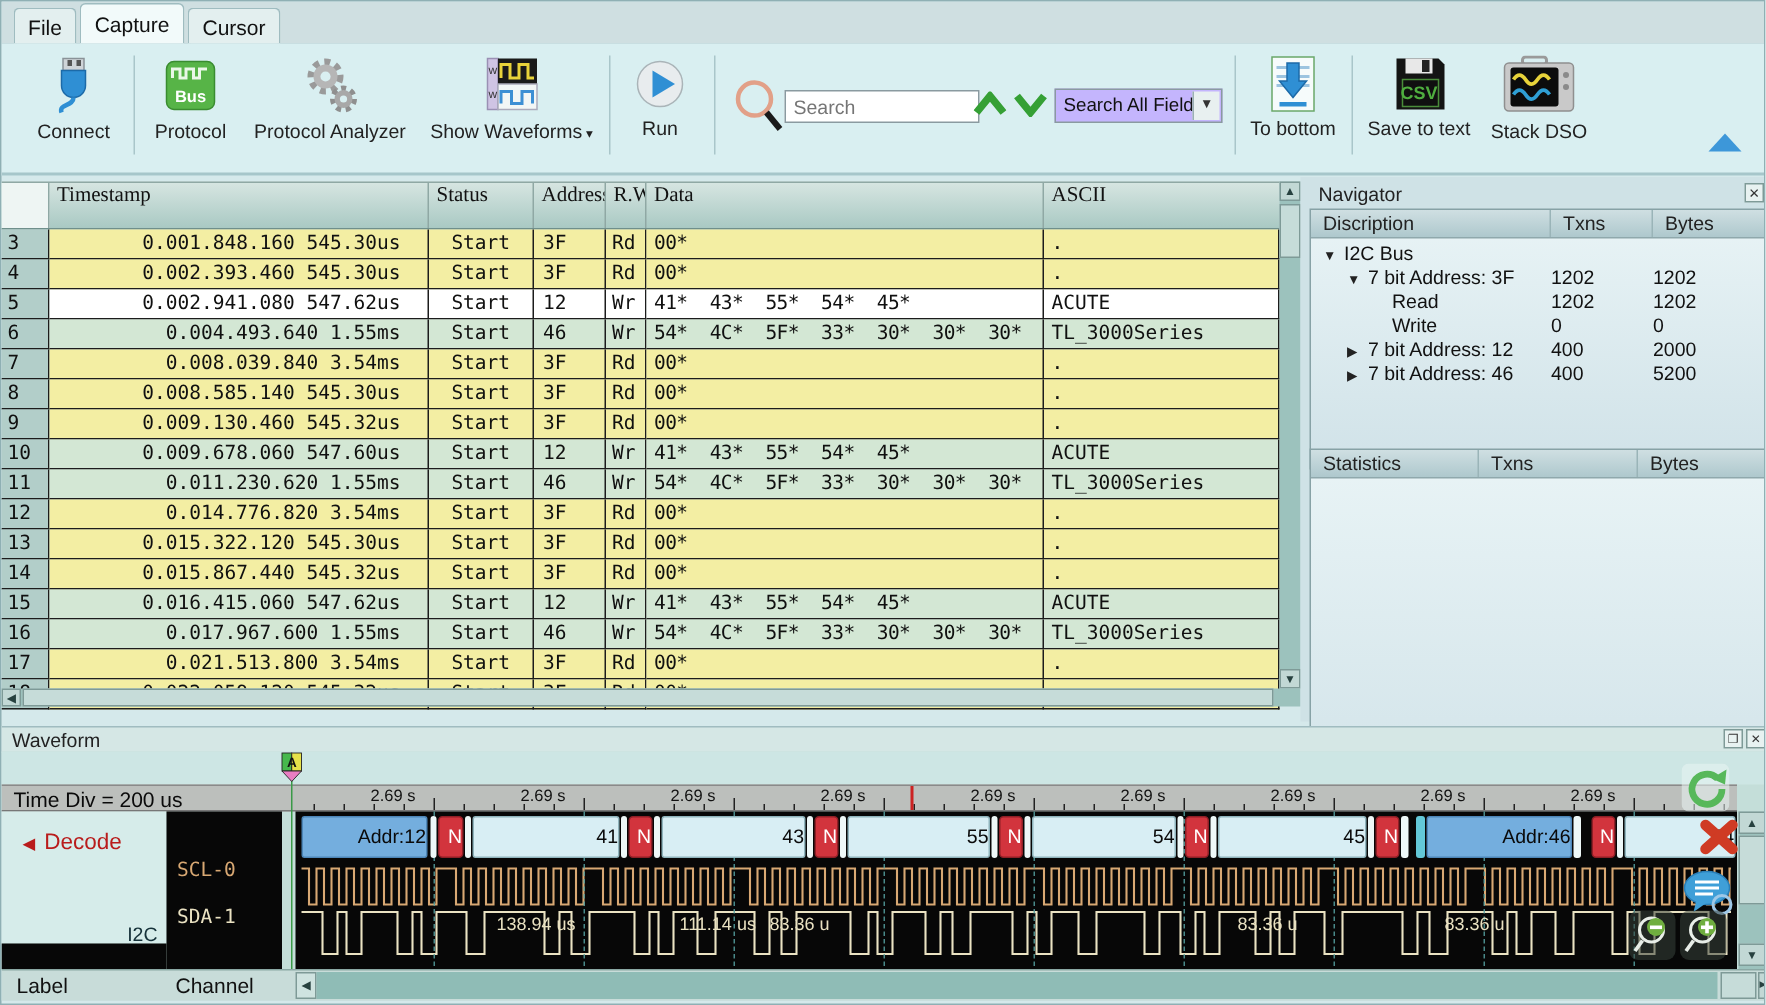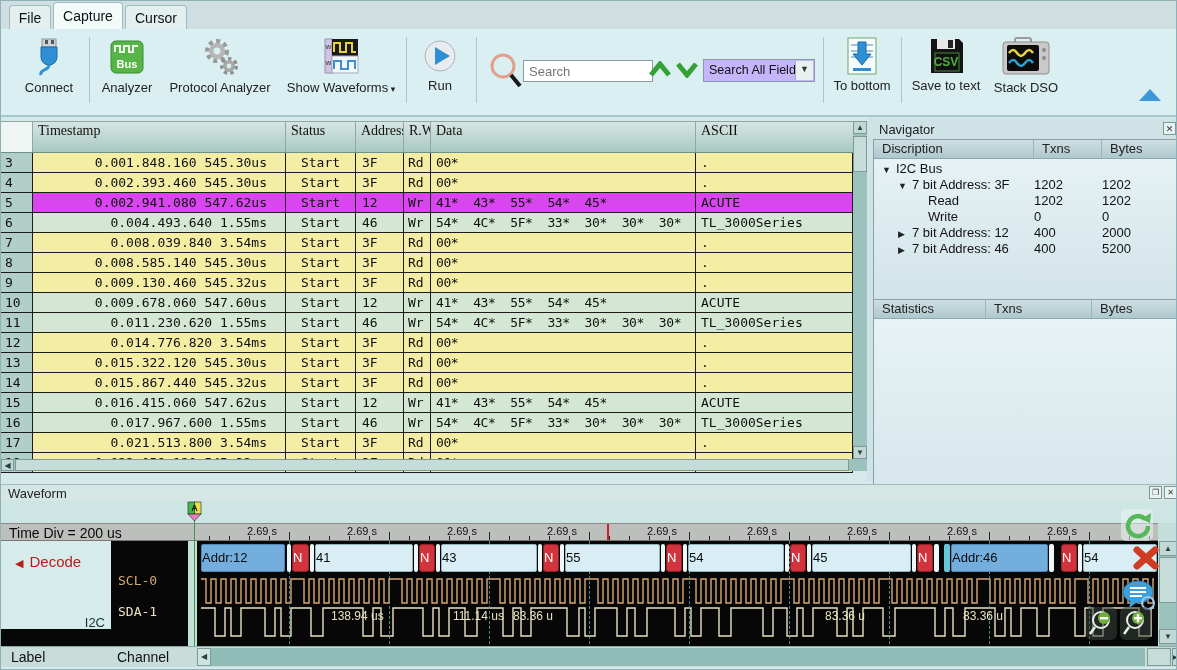--- a/index.html
+++ b/index.html
@@ -47,21 +47,21 @@
   .c-num{width:32px;background:#b2cec9;font-family:"Liberation Sans",sans-serif;font-size:12px;
          padding-left:4px;}
   .c-ts{width:253px;text-align:right;padding-right:18px;}
   .c-st{width:70px;text-align:center;}
   .c-ad{width:48px;padding-left:6px;}
   .c-rw{width:27px;padding-left:4px;}
   .c-da{width:265px;padding-left:5px;font-size:12px;letter-spacing:-0.4px;}
   .c-as{width:157px;padding-left:5px;}
   .row-yellow .cv{background:#f3eea3;}
   .row-green .cv{background:#d3e7d4;}
-  .row-selected .cv{background:#d946ef;}
+  .row-selected .cv{background:#ffffff;}
 
   
   .sb-track{position:absolute;background:#9cc2bd;}
   .sb-thumb{position:absolute;background:#c6dcd9;border:1px solid #7e9a97;box-sizing:border-box;}
   .sb-btn{position:absolute;background:#c2d8d5;border:1px solid #7e9a97;box-sizing:border-box;
           color:#27413f;text-align:center;font-size:8px;line-height:11px;}
 
   
   #rightpanel{position:absolute;left:866px;top:117px;width:311px;height:363px;background:#cfe2e6;}
   .ptitle{position:absolute;font-size:13px;color:#222;}
@@ -98,21 +98,21 @@
 
   #wf-labelpane{position:absolute;left:0;top:40px;width:110px;height:88px;background:#d6ecea;}
   #wf-labelpane-black{position:absolute;left:0;top:128px;width:110px;height:17px;background:#070707;}
   #decode-label{position:absolute;left:14px;top:12px;font-size:15px;color:#b91c1c;}
   #decode-label .tri{font-size:11px;margin-right:6px;}
   #bus-label{position:absolute;right:6px;top:74px;font-size:13px;color:#16323a;}
   #wf-chpane{position:absolute;left:110px;top:40px;width:77px;height:105px;background:#070707;}
   .chname{position:absolute;left:7px;font-family:"DejaVu Sans Mono",monospace;font-size:13px;}
   #wf-plot{position:absolute;left:196px;top:40px;width:961px;height:105px;background:#070707;}
   .dseg{position:absolute;top:43px;height:28px;box-sizing:border-box;font-size:13px;color:#0a0a0a;
-        text-align:left;line-height:26px;overflow:hidden;border-radius:2px;}
+        text-align:right;line-height:26px;overflow:hidden;border-radius:2px;}
   .dseg.data{background:#d8eef4;border:1px solid #8fb4bc;}
   .dseg.addr{background:#74aede;border:1px solid #4d86b8;}
   .dseg.nack{background:#d2343d;border:1px solid #8f1f26;color:#fff;border-radius:3px;}
   .dseg.gap{background:#eef8f8;border:none;}
   .dseg.stop{background:#63c8d8;border:none;}
   .gridline{position:absolute;top:40px;height:123px;width:0;border-left:1px dashed #55a0a0;opacity:.85;}
   #cursor-line{position:absolute;left:193px;top:2px;width:1px;height:143px;background:#3a9a48;}
   #cursor-flag{position:absolute;left:186px;top:0px;}
   .sdalabel{position:absolute;top:108px;font-size:12px;color:#e9e1c1;white-space:nowrap;}
 
@@ -152,21 +152,21 @@
     </div>
 
     <div class="tsep" style="left:88px;"></div>
 
     <div class="tbtn" style="left:96px;top:8px;width:60px;">
       <svg class="ic" width="36" height="40" viewBox="0 0 36 40">
         <rect x="2" y="4" width="32" height="32" rx="5" fill="#57b447" stroke="#3a8c30"></rect>
         <path d="M6 15 v-6 h5 v6 h4 v-6 h5 v6 h4 v-6 h5" fill="none" stroke="#eaf7e8" stroke-width="2"></path>
         <text x="18" y="31" font-size="11" font-family="Liberation Sans,sans-serif" font-weight="bold" fill="#fff" text-anchor="middle">Bus</text>
       </svg>
-      <span class="tlabel">Analyzer</span>
+      <span class="tlabel">Protocol</span>
     </div>
 
     <div class="tbtn" style="left:162px;top:8px;width:114px;">
       <svg class="ic" width="46" height="40" viewBox="0 0 46 40">
         <circle cx="20" cy="14" r="9" fill="none" stroke="#9a9a9a" stroke-width="6" stroke-dasharray="3.6 3.3"></circle>
         <circle cx="20" cy="14" r="8" fill="#b6b6b6"></circle>
           <circle cx="20" cy="14" r="3.4" fill="#d9eff1"></circle>
         <circle cx="32" cy="29" r="6.5" fill="none" stroke="#8f8f8f" stroke-width="5" stroke-dasharray="3 2.8"></circle>
         <circle cx="32" cy="29" r="6" fill="#a8a8a8"></circle>
           <circle cx="32" cy="29" r="2.4" fill="#d9eff1"></circle>

